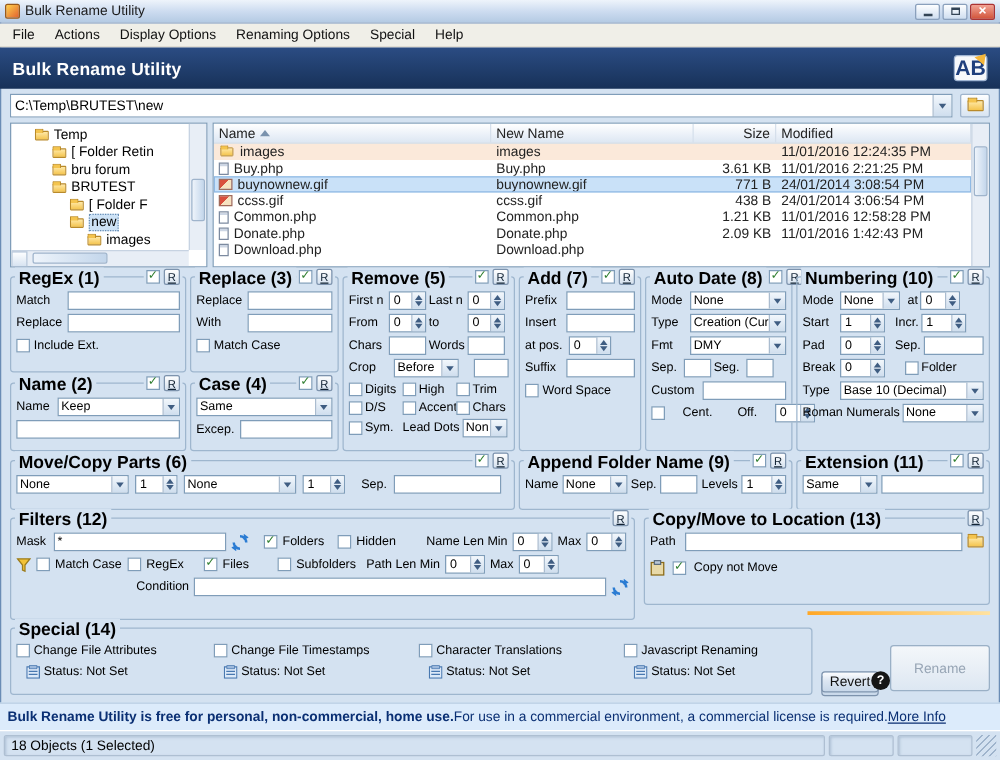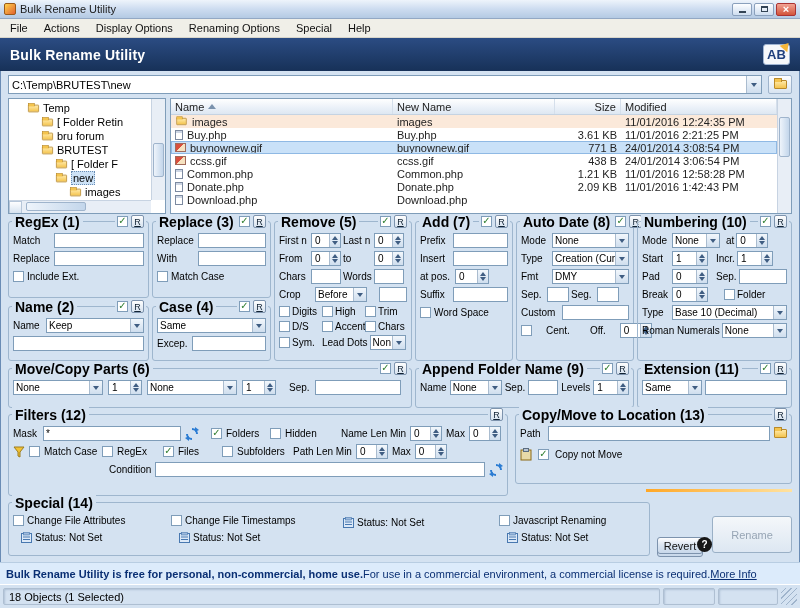--- a/index.html
+++ b/index.html
@@ -22,21 +22,21 @@
   .wbtn.close::before{content:"×";font-size:11px;font-weight:bold}
   
   .menubar{position:absolute;left:0;top:19px;right:0;height:19px;background:#f0efe8;border-bottom:1px solid #d9d6ca;
     display:flex;align-items:center;padding:0 2px}
   .mitem{padding:2px 8px;color:#111}
   
   .banner{position:absolute;left:0;top:38px;right:0;height:33px;background:linear-gradient(#2b4c83,#173158);
     display:flex;align-items:center;padding:0 10px}
   .banner-title{color:#fff;font-size:14px;font-weight:bold;letter-spacing:.2px}
   .logo{margin-left:auto;width:27px;height:21px;background:#f6f8fb;border-radius:3px;position:relative;
-    display:flex;align-items:center;justify-content:center;font-weight:bold;font-size:13px;color:#1f3f7d;border:1px solid #9fb4d2}
+    display:flex;align-items:center;justify-content:center;font-weight:bold;font-size:17px;color:#1f3f7d;border:1px solid #9fb4d2}
   .logo::after{content:"";position:absolute;right:-2px;top:-3px;border-left:5px solid transparent;border-right:5px solid transparent;border-bottom:8px solid #f4b63a;transform:rotate(40deg)}
   
   .addr-row{position:absolute;left:0;top:71px;right:0;height:27px}
   .addr-box{position:absolute;left:8px;top:4px;width:754px;height:19px;background:#fff;border:1px solid #7f9db9;display:flex;align-items:stretch}
   .addr-input{flex:1;border:none;outline:none;font:11px "Liberation Sans","DejaVu Sans",sans-serif;padding:0 3px}
   .da{width:15px;background:linear-gradient(#f2f7fc,#cfdeee);border-left:1px solid #aabccf;display:flex;align-items:center;justify-content:center;flex:none}
   .da::after{content:"";border-left:3px solid transparent;border-right:3px solid transparent;border-top:4px solid #3f5d82}
   .up-folder{position:absolute;right:8px;top:4px;width:24px;height:19px;border:1px solid #9fb4cc;border-radius:2px;
     background:linear-gradient(#fdfeff,#d8e4f1);display:flex;align-items:center;justify-content:center}
   .fold{width:13px;height:9px;background:linear-gradient(#ffe9a8,#f4c44e);border:1px solid #b98a2a;border-radius:1px;position:relative;flex:none}
@@ -786,20 +786,24 @@
           <svg class="sico" width="11" height="11" viewBox="0 0 11 11">
             <rect x="0.5" y="1.5" width="10" height="9" fill="#dce9f8" stroke="#4878b0"></rect>
             <rect x="2.5" y="0.5" width="6" height="2.5" fill="#9db9dc" stroke="#4878b0" stroke-width="0.6"></rect>
             <line x1="2" y1="5" x2="9" y2="5" stroke="#4878b0"></line>
             <line x1="2" y1="7.5" x2="9" y2="7.5" stroke="#4878b0"></line>
           </svg>
           <span class="lb">Status: Not Set</span>
         </div>
     </div>
     <div style="width:158px">
+      <div class="gr" style="margin-top:0">
+          <span class="cb"></span>
+          <span class="lb">Character Translations</span>
+        </div>
       <div class="gr" style="margin-top:2px;padding-left:8px">
           <svg class="sico" width="11" height="11" viewBox="0 0 11 11">
             <rect x="0.5" y="1.5" width="10" height="9" fill="#dce9f8" stroke="#4878b0"></rect>
             <rect x="2.5" y="0.5" width="6" height="2.5" fill="#9db9dc" stroke="#4878b0" stroke-width="0.6"></rect>
             <line x1="2" y1="5" x2="9" y2="5" stroke="#4878b0"></line>
             <line x1="2" y1="7.5" x2="9" y2="7.5" stroke="#4878b0"></line>
           </svg>
           <span class="lb">Status: Not Set</span>
         </div>
     </div>

